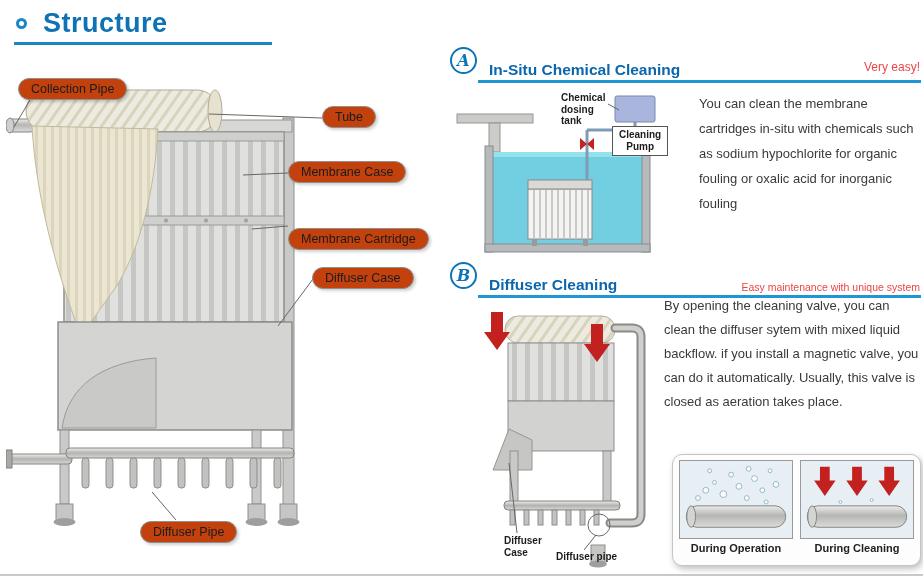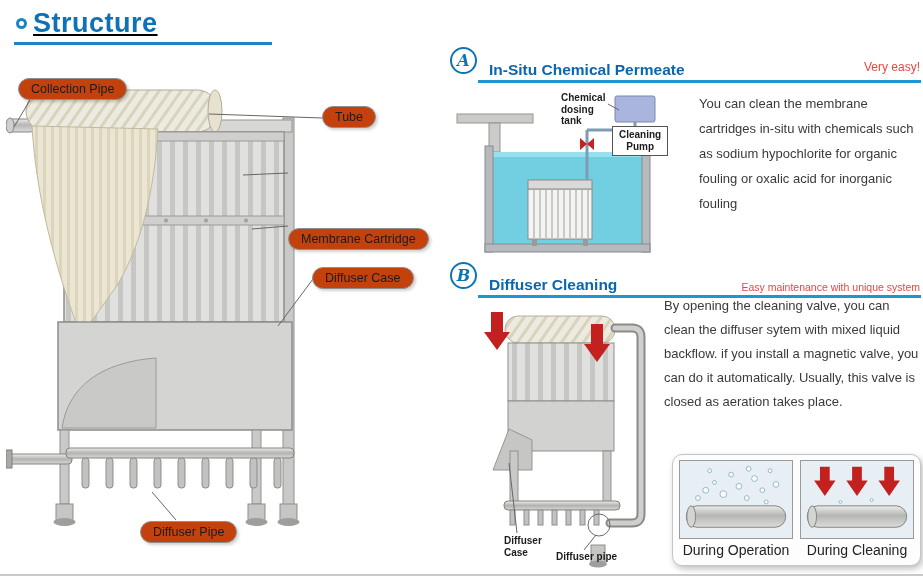--- a/index.html
+++ b/index.html
@@ -1,41 +1,41 @@
 <!DOCTYPE html>
 <html><head>
 <meta charset="utf-8">
 <style>
   * { margin:0; padding:0; box-sizing:border-box; }
   html,body { background:#eaeaea; }
   body { font-family:"Liberation Sans", sans-serif; }
   .page { position:relative; width:923px; height:576px; background:#ffffff; overflow:hidden; border-bottom:2px solid #c9c9c9; margin:0 auto; }
   .abs { position:absolute; }
 
-  .header { position:absolute; left:16px; top:8px; display:flex; align-items:center; gap:6px; z-index:6;text-decoration:underline; }
+  .header { position:absolute; left:16px; top:8px; display:flex; align-items:center; gap:16px; z-index:6; }
   .bullet { width:11px; height:11px; border:3px solid #1a86c8; border-radius:50%; display:inline-block; }
   .page-title { font-size:27px; font-weight:bold; color:#0f72b4; letter-spacing:.5px; }
   .title-underline { position:absolute; left:14px; top:42px; width:258px; height:3px; background:#1a86c8; }
 
   .callout { position:absolute; background:#c2410c; border:1px solid #8f8f8f; border-radius:12px; padding:3px 12px; font-size:12.5px; color:#1c1c1c; box-shadow:2px 2px 3px rgba(0,0,0,.18); white-space:nowrap; z-index:5; }
 
   .section-badge { position:absolute; width:27px; height:27px; border:2px solid #0e74b8; border-radius:50%; color:#0e74b8; font-family:"DejaVu Serif", serif; font-style:italic; font-weight:bold; font-size:16px; display:flex; align-items:center; justify-content:center; background:#fff; z-index:6; }
   .section-title { position:absolute; font-size:15.5px; font-weight:bold; color:#0a66ad; z-index:6; }
   .section-tagline { position:absolute; right:3px; text-align:left; font-weight:normal; color:#ef4444; z-index:6; }
   .section-underline { position:absolute; height:3px; background:#1e96d4; z-index:6; }
 
   .body-text { position:absolute; font-size:13px; color:#3a3a3a; z-index:5; }
 
   .small-label { position:absolute; font-size:10px; font-weight:bold; color:#1c1c1c; line-height:11.5px; white-space:pre-line; z-index:5; }
   .boxed-label { position:absolute; background:#fff; border:1px solid #555; padding:2px 6px; font-size:10px; font-weight:bold; color:#1c1c1c; text-align:center; line-height:12px; white-space:pre-line; z-index:5; }
 
   .thumb-panel { position:absolute; left:672px; top:454px; width:249px; height:112px; background:#fdfdfd; border:1px solid #c5c5c5; border-radius:10px; box-shadow:2px 3px 6px rgba(0,0,0,.25); display:flex; gap:5px; padding:5px; z-index:6; }
   .thumb-cell { flex:1; display:flex; flex-direction:column; align-items:center; }
   .thumb-img { width:114px; height:79px; border:1px solid #9a9a9a; background:#e7eff4; }
-  .thumb-caption { font-size:14px; font-weight:normal; color:#222; margin-top:3px; white-space:nowrap; }
+  .thumb-caption { font-size:11px; font-weight:bold; color:#222; margin-top:3px; white-space:nowrap; }
 
   .leader-lines { position:absolute; left:0; top:0; pointer-events:none; z-index:4; }
 </style>
 </head>
 <body>
 
 <div class="page">
 
   <div class="header">
     <span class="bullet"></span>
@@ -120,26 +120,27 @@
       <ellipse cx="58.5" cy="466" rx="11" ry="4" fill="#9e9e9c"></ellipse>
       <rect x="242" y="448" width="17" height="17" fill="#c6c6c4" stroke="#8d8d8b"></rect>
       <ellipse cx="250.5" cy="466" rx="11" ry="4" fill="#9e9e9c"></ellipse>
       <rect x="274" y="448" width="17" height="17" fill="#c6c6c4" stroke="#8d8d8b"></rect>
       <ellipse cx="282.5" cy="466" rx="11" ry="4" fill="#9e9e9c"></ellipse>
     </g>
   </svg>
 
   <div class="callout" style="left:18px;top:78px">Collection Pipe</div>
   <div class="callout" style="left:322px;top:106px">Tube</div>
+  <div class="callout" style="left:288px;top:161px">Membrane Case</div>
   <div class="callout" style="left:288px;top:228px">Membrane Cartridge</div>
   <div class="callout" style="left:312px;top:267px">Diffuser Case</div>
   <div class="callout" style="left:140px;top:521px">Diffuser Pipe</div>
 
   <div class="section-badge" style="left:450px;top:47px">A</div>
-  <div class="section-title" style="left:489px;top:61px">In-Situ Chemical Permeate</div>
+  <div class="section-title" style="left:489px;top:61px">In-Situ Chemical Cleaning</div>
   <div class="section-tagline" style="top:60px;font-size:12px">Very easy!</div>
   <div class="section-underline" style="left:478px;top:80px;width:443px"></div>
 
   <svg class="abs" style="left:455px;top:86px;z-index:1" width="240" height="172" viewBox="0 0 240 172">
     <g>
       <rect x="2" y="28" width="76" height="9" fill="#cbcbc9" stroke="#96968f"></rect>
       <rect x="34" y="37" width="11" height="29" fill="#cbcbc9" stroke="#96968f"></rect>
     </g>
     <g>
       <rect x="38" y="66" width="149" height="92" fill="#72cfe2"></rect>

